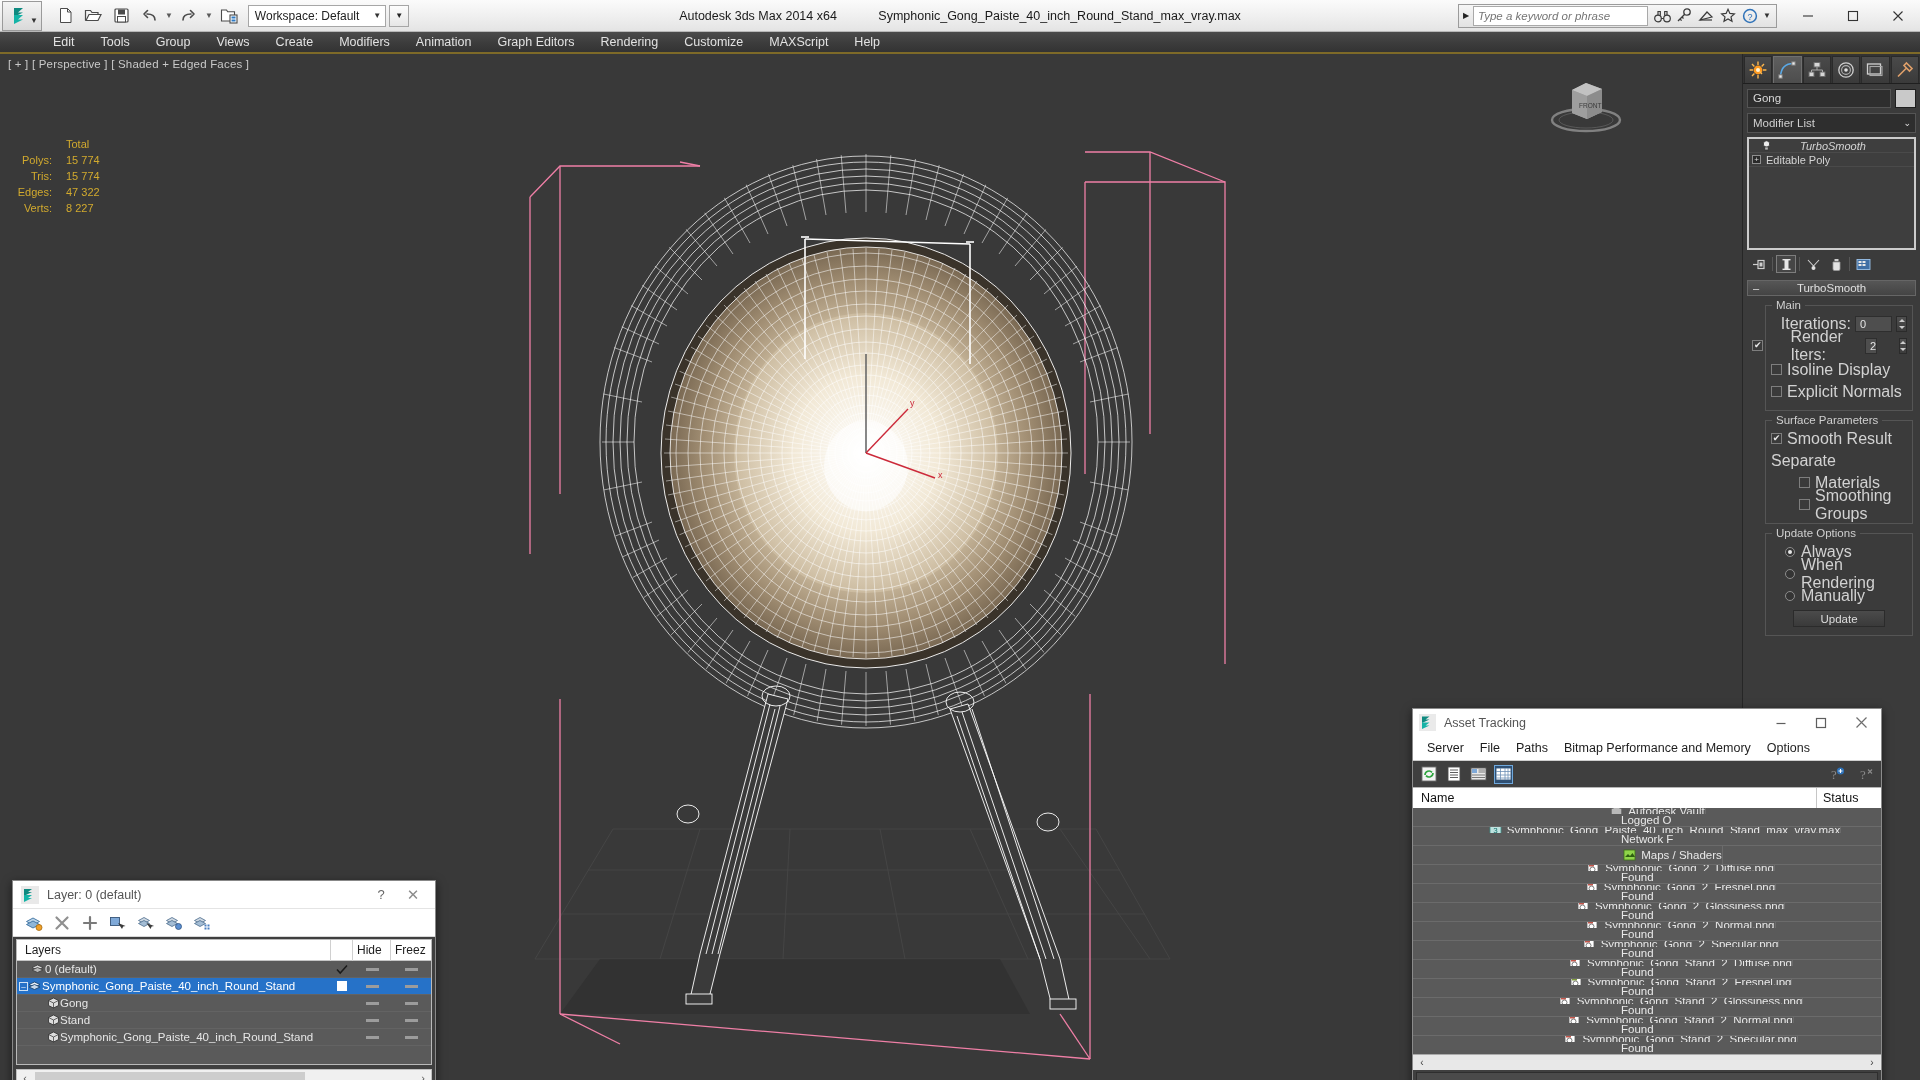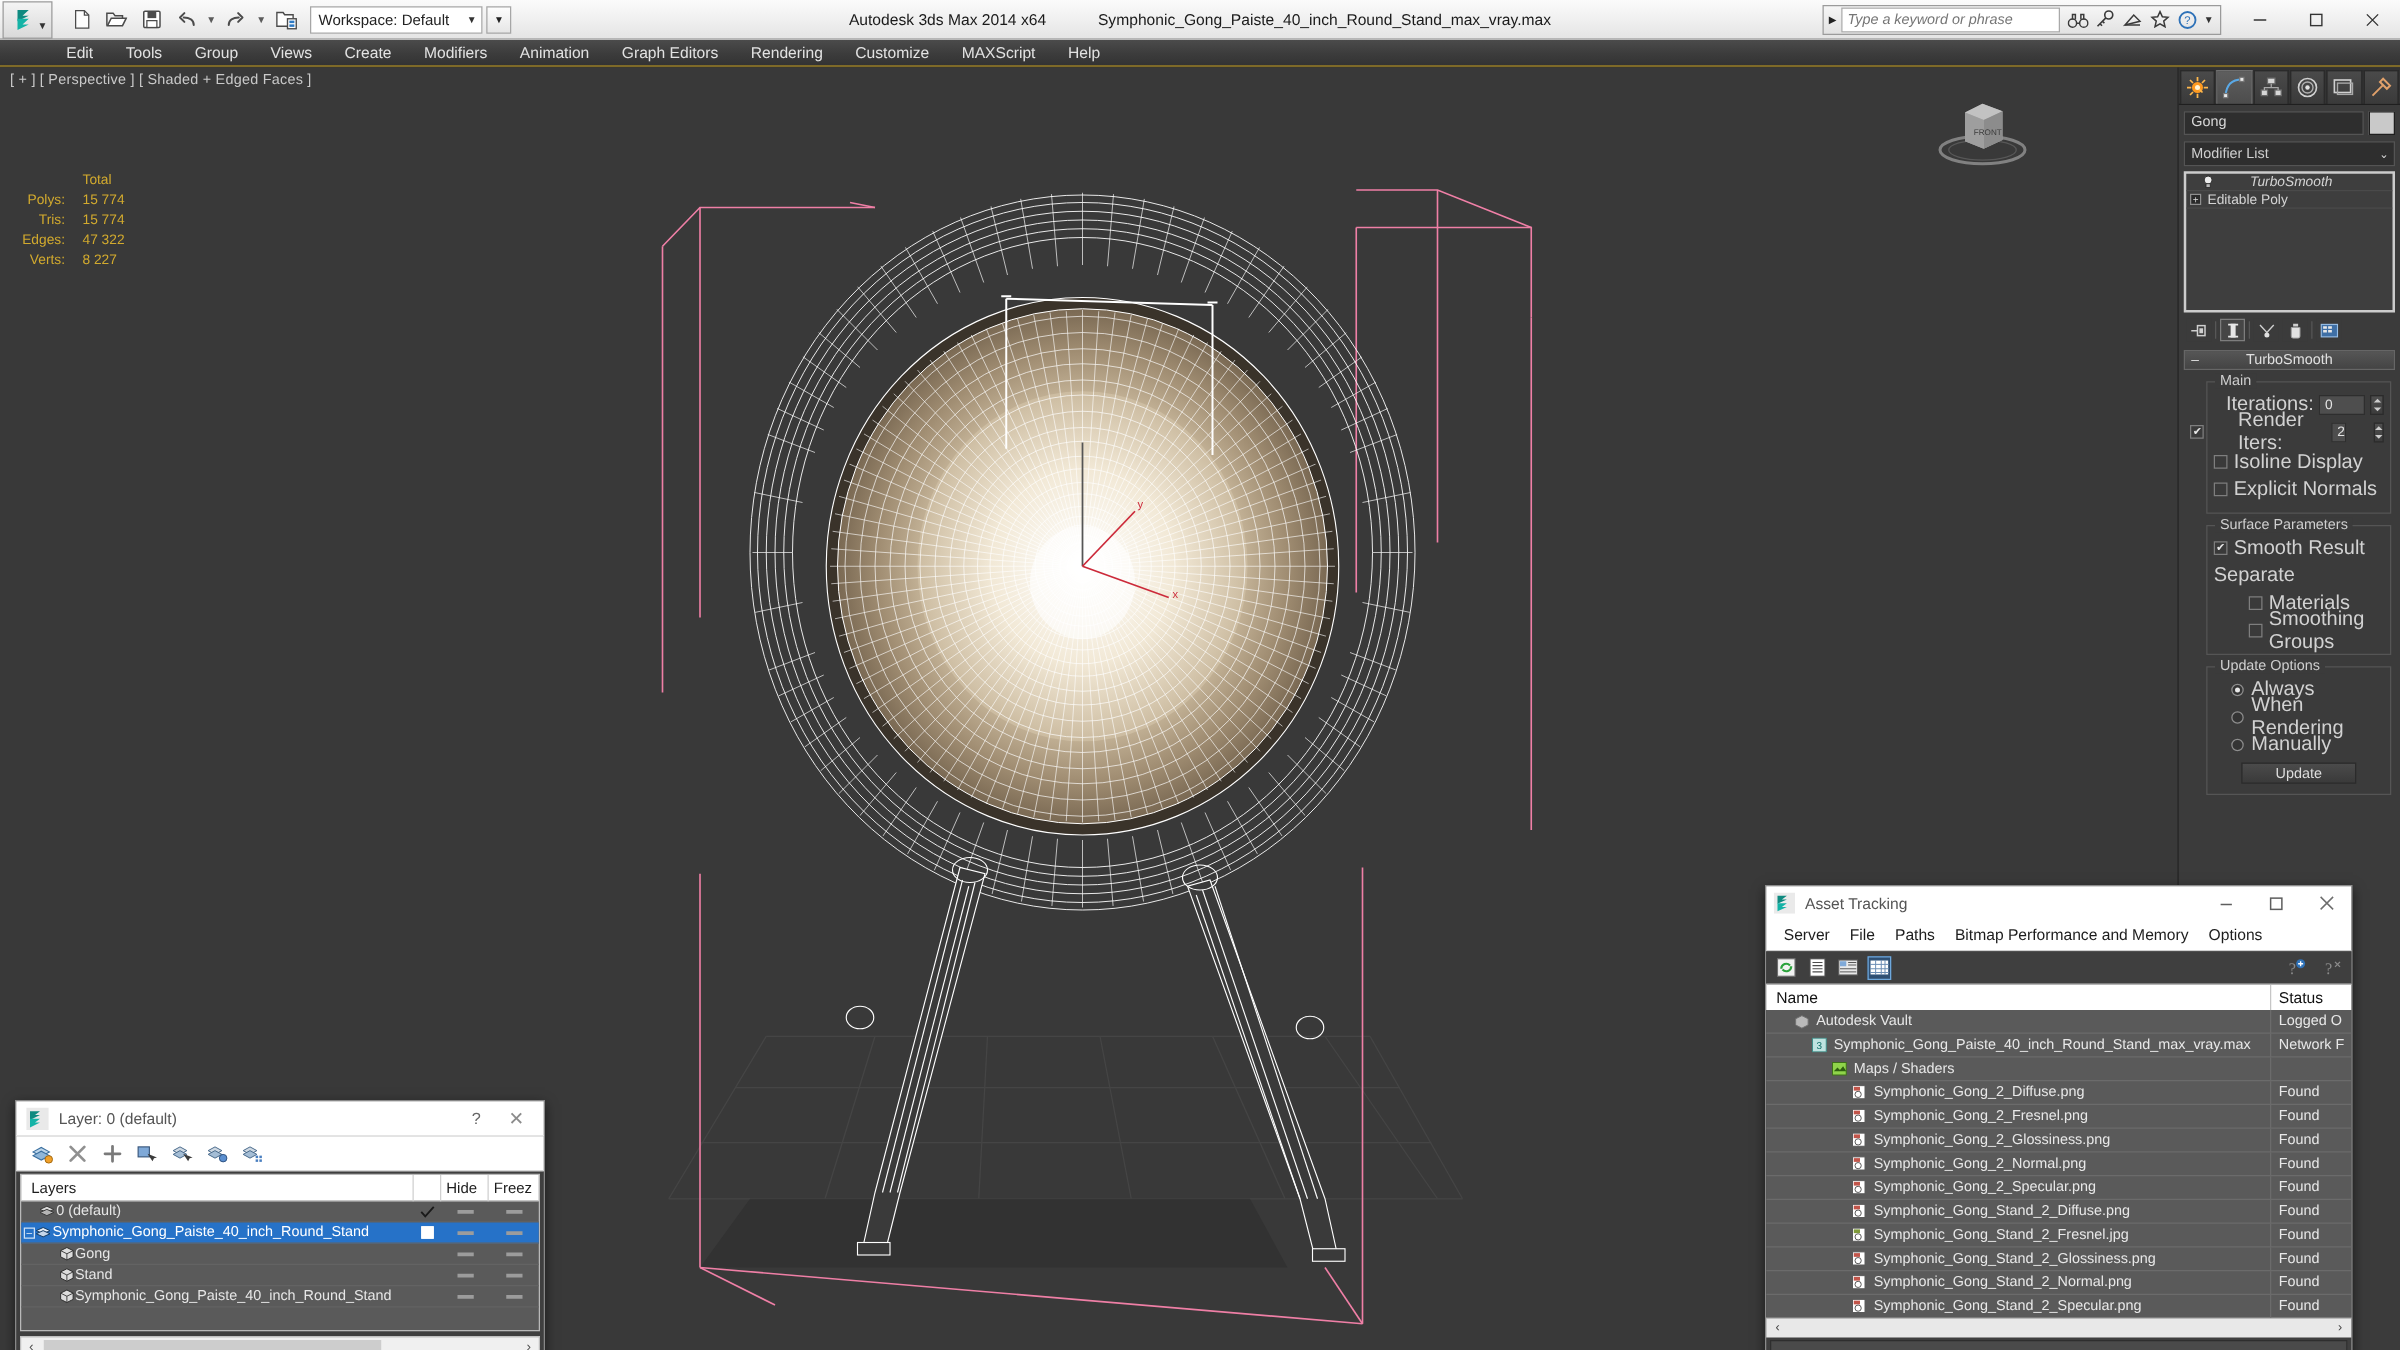--- a/index.html
+++ b/index.html
@@ -272,20 +272,21 @@
     border:1px solid transparent;
   }
   .adlg-tools .ti.sel { border-color:#6fa8dc; background:#2f4f72; }
   .adlg-hdr { display:flex; height:21px; background:#fff; border-top:1px solid #b5b5b5; }
   .adlg-hdr .nh { flex:1; padding-left:8px; font-size:12.5px; color:#111; line-height:21px; border-right:1px solid #c6c6c6; }
   .adlg-hdr .sh { width:64px; padding-left:6px; font-size:12.5px; color:#111; line-height:21px; }
   .adlg-body { height:246px; background:#5a5a5a; overflow:hidden; position:relative; }
   .arow {
     display:flex; height:19px; align-items:center; font-size:11.5px; color:#e8e8e8;
     border-bottom:1px solid #6b6b6b;
+    flex-direction:column;
   }
   .arow .nm { flex:1; display:flex; align-items:center; gap:5px; white-space:nowrap; overflow:hidden; border-right:1px solid #6b6b6b; height:19px; }
   .arow .st { width:64px; padding-left:6px; white-space:nowrap; overflow:hidden; }
   .adlg-hscroll {
     height:16px; background:#e8e8e8; border-top:1px solid #aaa; display:flex;
     align-items:center; justify-content:space-between; padding:0 2px;
   }
   .adlg-hscroll .ar { width:14px; text-align:center; font-size:10px; color:#444; }
   .adlg-status { height:20px; background:#3f3f3f; border-top:1px solid #555; margin:2px 3px 0 3px; background:#4a4a4a; border:1px solid #2e2e2e; }
 

